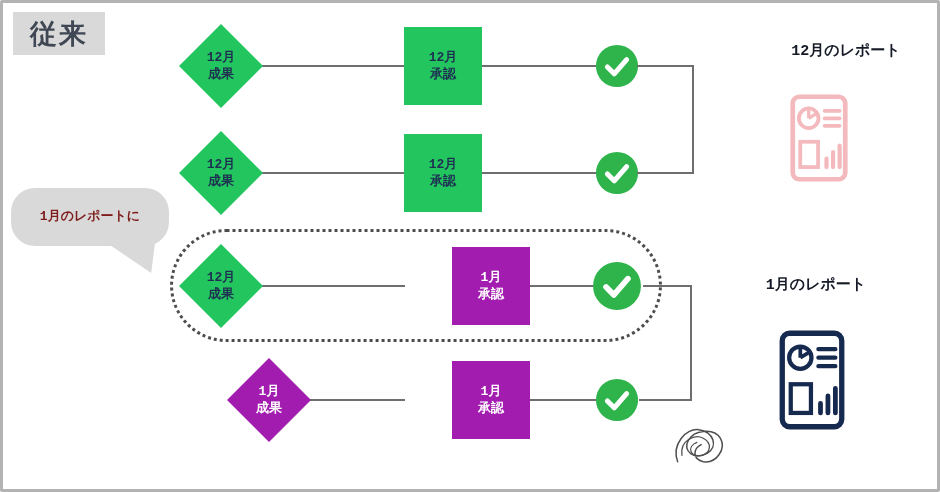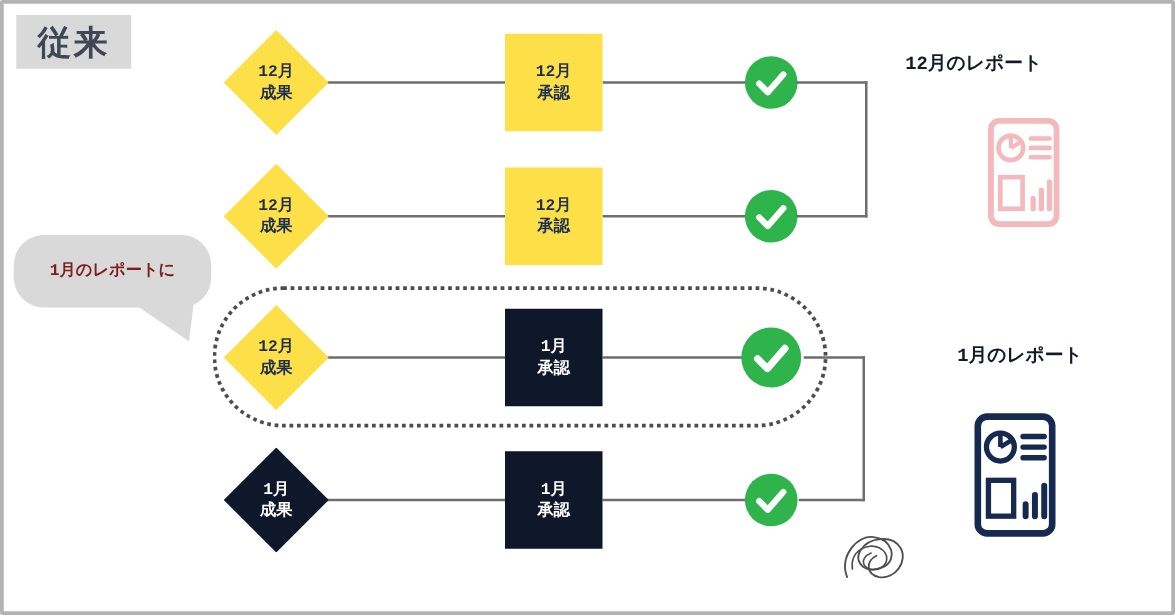--- a/index.html
+++ b/index.html
@@ -18,22 +18,22 @@
     position:absolute; width:84px; height:84px;
     clip-path:polygon(50% 0,100% 50%,50% 100%,0 50%);
     display:flex; flex-direction:column; align-items:center; justify-content:center;
     text-align:center; font-weight:bold; font-size:13px; line-height:17px;
   }
   .sq {
     position:absolute; width:78px; height:78px;
     display:flex; flex-direction:column; align-items:center; justify-content:center;
     text-align:center; font-weight:bold; font-size:13px; line-height:17px;
   }
-  .pink  { background:#fde047; color:#1e2f52; }
-  .navy  { background:#0f172a; color:#ffffff; }
+  .pink  { background:#22c55e; color:#1e2f52; }
+  .navy  { background:#a21caf; color:#ffffff;margin-left:48px; }
   .hline { position:absolute; height:2px; background:#6e6e6e; }
   .vline { position:absolute; width:2px;  background:#6e6e6e; }
   .check { position:absolute; width:44px; height:44px; }
   .check svg { display:block; width:100%; height:100%; }
   .capsule {
     position:absolute; left:167px; top:226px; width:492px; height:113px;
     border:3.5px dotted #4d4d4d; border-radius:58px;
   }
   .bubble {
     position:absolute; left:8px; top:185px; width:158px; height:58px;
@@ -137,21 +137,21 @@
   <div class="check" style="left:592px; top:375px;">
     <svg viewBox="0 0 48 48">
         <circle cx="24" cy="24" r="23" fill="#2eb44b"></circle>
         <path d="M13.5 25 L21 32.5 L34.5 17" stroke="#fff" stroke-width="5.5" fill="none" stroke-linecap="round" stroke-linejoin="round"></path>
       </svg>
   </div>
 
   <div class="hline" style="left:634px; top:62px;  width:57px;"></div>
   <div class="hline" style="left:634px; top:169px; width:57px;"></div>
   <div class="vline" style="left:689px; top:62px; height:109px;"></div>
-  <div class="report-label" style="left:696px; top:38px;">12月のレポート</div>
+  <div class="report-label" style="left:763px; top:38px;">12月のレポート</div>
   <div class="report-icon report-pink" style="left:786px; top:88px; width:60px; height:94px;">
     <svg viewBox="0 0 64 96">
       <rect x="4" y="4" width="56" height="88" rx="7" fill="none" stroke="currentColor" stroke-width="5"></rect>
       <circle cx="21" cy="27" r="10.5" fill="none" stroke="currentColor" stroke-width="4"></circle>
       <path d="M21 27 V16.5 M21 27 L30 21.5" stroke="currentColor" stroke-width="3.5" fill="none"></path>
       <path d="M38 19 H54 M38 27 H54 M38 35 H54" stroke="currentColor" stroke-width="4" stroke-linecap="round"></path>
       <rect x="12" y="52" width="19" height="27" fill="none" stroke="currentColor" stroke-width="4"></rect>
       <path d="M40 79 V70 M47 79 V63 M54 79 V56" stroke="currentColor" stroke-width="4.5" stroke-linecap="round"></path>
     </svg>
   </div>

